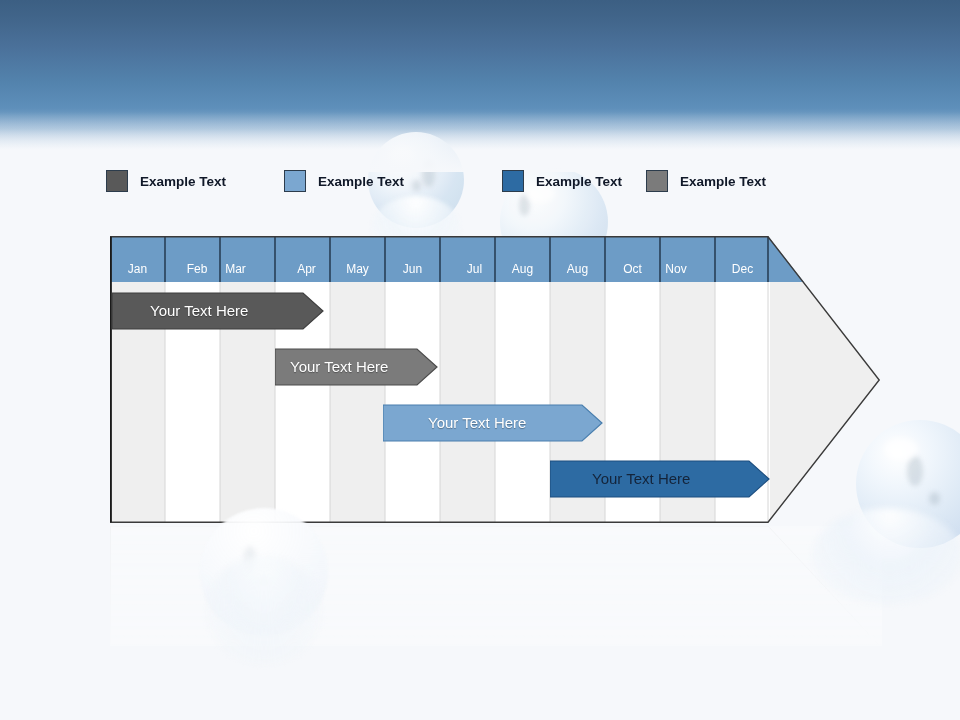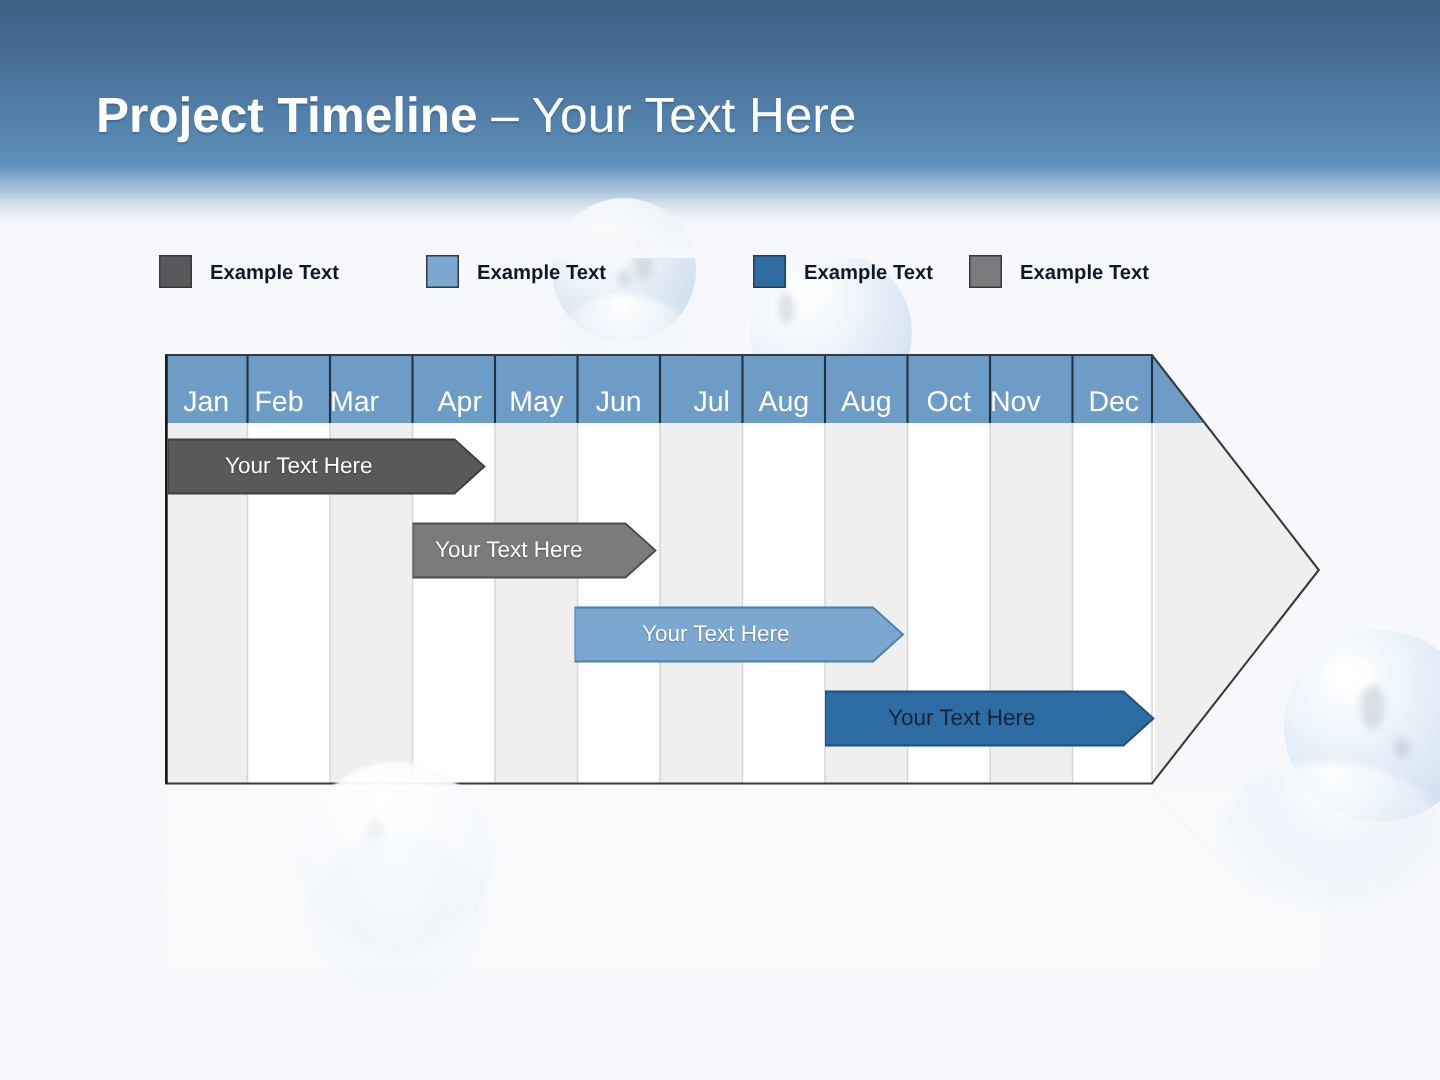--- a/index.html
+++ b/index.html
@@ -184,21 +184,21 @@
   }
 
   
   .month-label {
     position: absolute;
     top: 246px;
     height: 46px;
     line-height: 46px;
     text-align: center;
     color: #ffffff;
-    font-size: 19px;
+    font-size: 12px;
     pointer-events: none;
   }
 
   
   .bar {
     position: absolute;
     height: 38px;
   }
   .bar svg { display: block; }
   .bar-label {
@@ -238,23 +238,20 @@
   </div>
   <div class="sphere" id="sphere-a-r"></div>
 
   <div class="sphere" id="sphere-b">
     <div class="blot" style="left:18%;top:24%;width:11px;height:22px;"></div>
     <div class="spec" style="left:24%;top:14%;width:30px;height:20px;"></div>
   </div>
 
   <div class="header-fade"></div>
 
-  <div class="slide-title">
-    <span class="t-bold">Project Timeline</span><span class="t-light"> – </span><span class="t-light">Your Text Here</span>
-  </div>
 
   <div class="legend">
     <div class="legend-item" style="left:0px;">
       <span class="legend-swatch" style="background:#595959;"></span>
       <span class="legend-label">Example Text</span>
     </div>
     <div class="legend-item" style="left:178px;">
       <span class="legend-swatch" style="background:#7ba7d0;"></span>
       <span class="legend-label">Example Text</span>
     </div>
@@ -354,21 +351,21 @@
 
     <div class="bar" style="left:440px; top:224px; width:220px;">
       <svg width="220" height="38" viewBox="0 0 220 38">
         <polygon points="0,1 199,1 219,19 199,37 0,37" fill="#2d6ba3" stroke="#1d4f80" stroke-width="1.2"></polygon>
       </svg>
       <div class="bar-label light" style="left:42px; color:#14243a; text-shadow:none;">Your  Text Here</div>
     </div>
   </div>
 
   <div class="month-label" style="left:110px; width:55px;">Jan</div>
-  <div class="month-label" style="left:165px; width:42px;">Feb</div>
+  <div class="month-label" style="left:176px; width:42px;">Feb</div>
   <div class="month-label" style="left:220px; width:31px;">Mar</div>
   <div class="month-label" style="left:289px; width:35px;">Apr</div>
   <div class="month-label" style="left:330px; width:55px;">May</div>
   <div class="month-label" style="left:385px; width:55px;">Jun</div>
   <div class="month-label" style="left:440px; width:69px;">Jul</div>
   <div class="month-label" style="left:495px; width:55px;">Aug</div>
   <div class="month-label" style="left:550px; width:55px;">Aug</div>
   <div class="month-label" style="left:605px; width:55px;">Oct</div>
   <div class="month-label" style="left:660px; width:32px;">Nov</div>
   <div class="month-label" style="left:715px; width:55px;">Dec</div>

